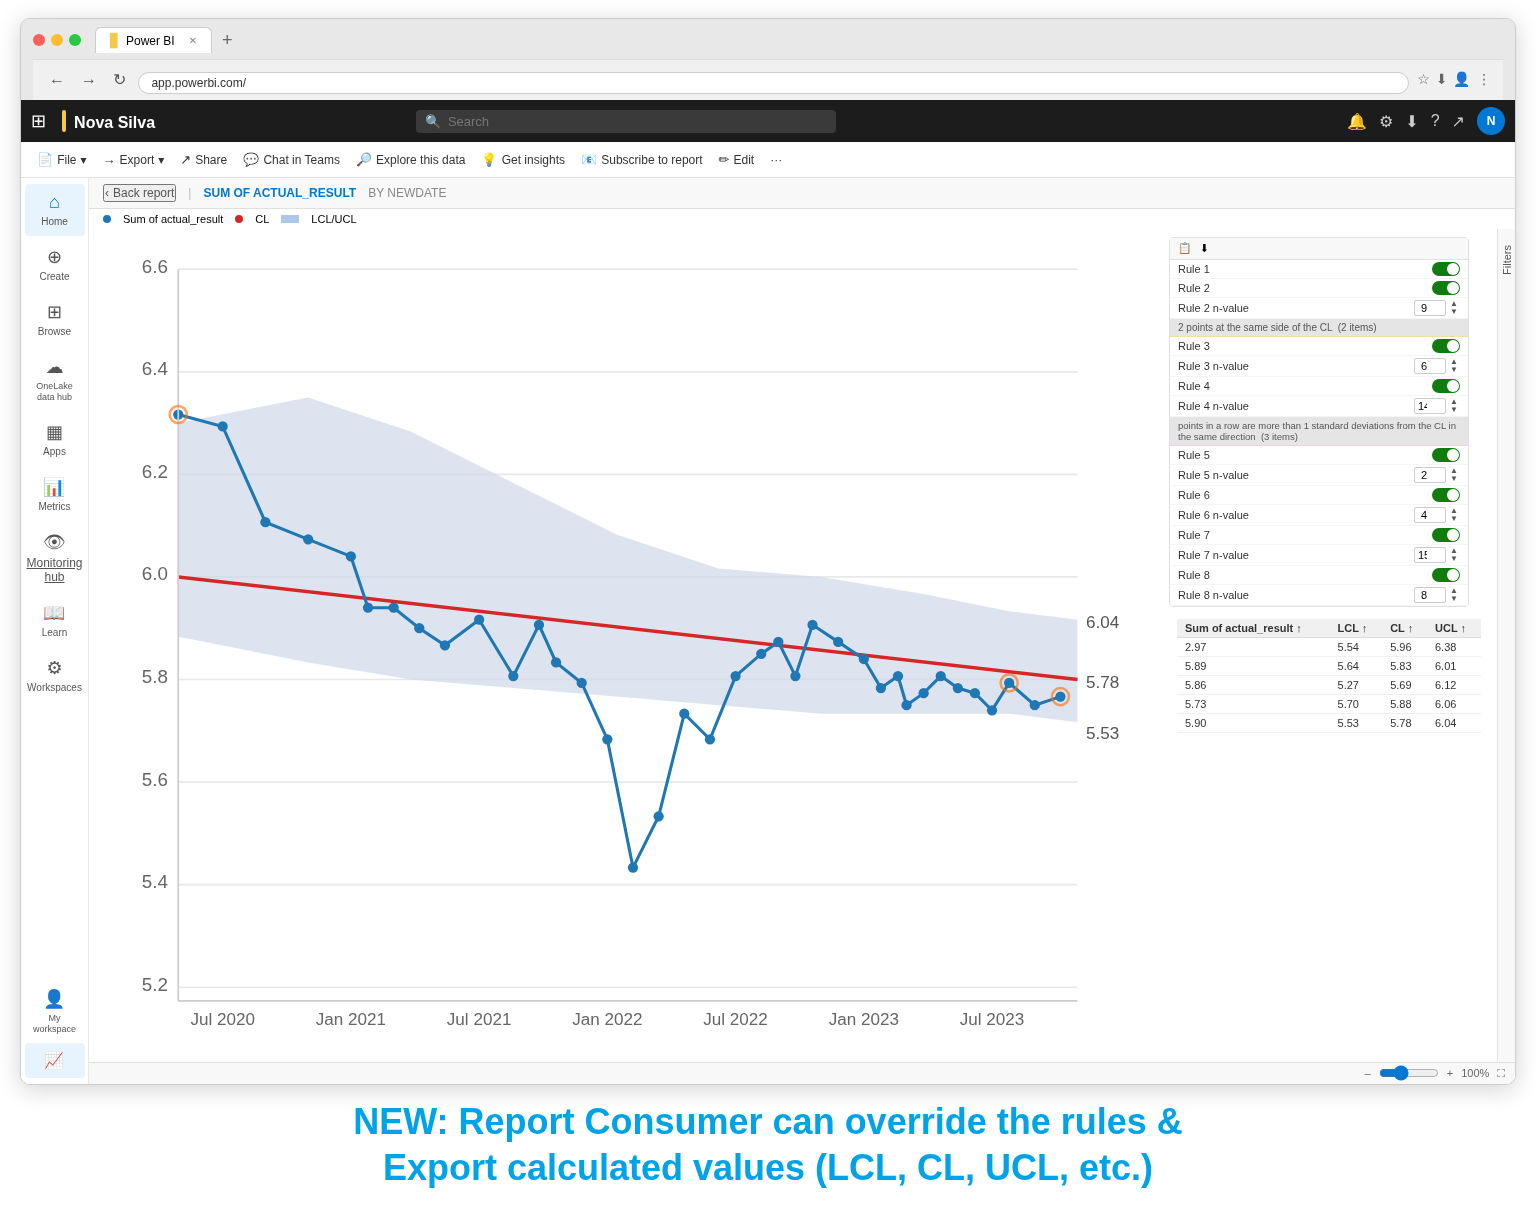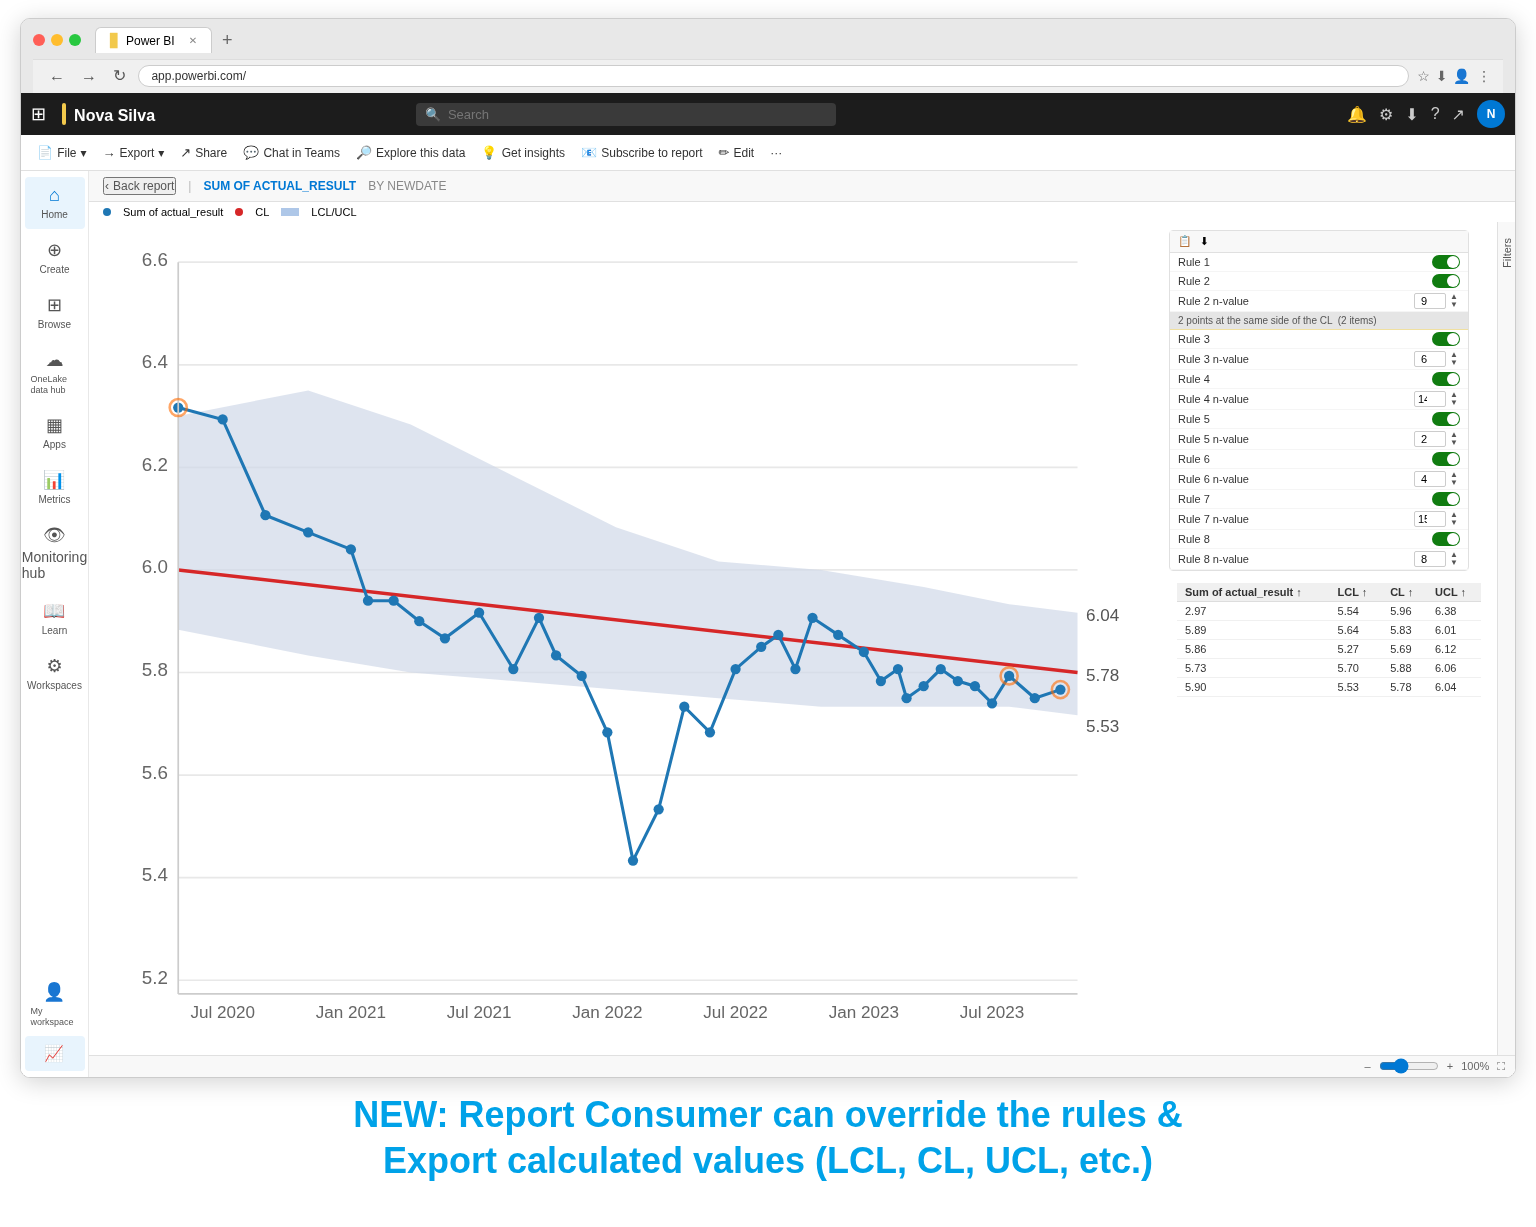--- a/index.html
+++ b/index.html
@@ -25,21 +25,21 @@
     .dot-yellow { background: #ffbd2e; }
     .dot-green { background: #28c840; }
     .browser-tabs { display: flex; align-items: flex-end; gap: 2px; margin-left: 8px; }
     .browser-tab { background: #fff; border-radius: 6px 6px 0 0; padding: 5px 14px; font-size: 12px; display: flex; align-items: center; gap: 6px; border: 1px solid #ccc; border-bottom: none; }
     .tab-close { font-size: 10px; color: #888; margin-left: 8px; cursor: pointer; }
     .browser-new-tab { background: transparent; border: none; font-size: 18px; color: #666; padding: 4px 8px; cursor: pointer; line-height: 1; }
 
     
     .browser-address-bar { background: #f0f0f0; padding: 4px 12px 6px 12px; display: flex; align-items: center; gap: 8px; border-top: 1px solid #ddd; }
     .addr-btn { background: none; border: none; font-size: 16px; color: #555; cursor: pointer; padding: 2px 4px; }
-    .addr-input { flex: 1; background: #fff; border: 1px solid #ccc; border-radius: 20px; padding: 3px 12px; font-size: 12px; color: #333; }
+    .addr-input { flex: 1; background: #fff; border: 1px solid #ccc; border-radius: 20px; padding: 3px 12px; font-size: 12px; color: #333; margin-top: 8px; }
     .addr-icons { display: flex; align-items: center; gap: 6px; }
     .addr-icon { font-size: 14px; color: #666; }
 
     
     .pbi-app { display: flex; flex-direction: column; background: #fff; }
 
     
     .pbi-topbar { background: #1c1c1c; display: flex; align-items: center; padding: 0 10px; height: 42px; gap: 10px; }
     .pbi-grid-icon { color: #fff; font-size: 18px; cursor: pointer; margin-right: 6px; }
     .pbi-logo-area { display: flex; align-items: flex-end; gap: 8px; color: #fff; font-weight: 600; font-size: 16px; }
@@ -58,21 +58,21 @@
 
     
     .pbi-main { display: flex; flex: 1; background: #fff; }
 
     
     .pbi-sidebar { width: 68px; background: #fff; border-right: 1px solid #e8e8e8; display: flex; flex-direction: column; align-items: center; padding: 6px 0; gap: 2px; }
     .sidebar-item { display: flex; flex-direction: column; align-items: center; padding: 8px 6px; cursor: pointer; border-radius: 4px; width: 60px; gap: 3px; }
     .sidebar-item.active { background: #e8f4fd; }
     .sidebar-icon { font-size: 18px; color: #555; }
     .sidebar-icon.active { color: #0078d4; }
-    .sidebar-label { font-size: 10px; color: #555; text-align: left; line-height: 1.2; }
+    .sidebar-label { font-size: 10px; color: #555; text-align: center; line-height: 1.2; }
 
     
     .pbi-report-area { flex: 1; display: flex; flex-direction: column; overflow: hidden; }
 
     
     .pbi-breadcrumb { background: #f8f8f8; border-bottom: 1px solid #e0e0e0; padding: 6px 14px; display: flex; align-items: center; gap: 12px; font-size: 12px; }
     .breadcrumb-back { display: flex; align-items: center; gap: 4px; color: #555; cursor: pointer; font-size: 12px; }
     .breadcrumb-sep { color: #bbb; }
     .breadcrumb-current { font-size: 12px; color: #0078d4; font-weight: 600; }
     .breadcrumb-by { font-size: 12px; color: #888; }
@@ -244,21 +244,21 @@
           <div class="sidebar-item">
             <span class="sidebar-icon">▦</span>
             <span class="sidebar-label">Apps</span>
           </div>
           <div class="sidebar-item">
             <span class="sidebar-icon">📊</span>
             <span class="sidebar-label">Metrics</span>
           </div>
           <div class="sidebar-item">
             <span class="sidebar-icon">👁</span>
-            <span class="sidebar-label" style="font-size:14px;">Monitoring hub</span>
+            <span class="sidebar-label" style="font-size:12px;text-decoration:underline;">Monitoring hub</span>
           </div>
           <div class="sidebar-item">
             <span class="sidebar-icon">📖</span>
             <span class="sidebar-label">Learn</span>
           </div>
           <div class="sidebar-item">
             <span class="sidebar-icon">⚙</span>
             <span class="sidebar-label">Workspaces</span>
           </div>
           <div style="margin-top:auto;">
@@ -437,20 +437,21 @@
                   <span class="rule-label">Rule 4 n-value</span>
                   <div class="rule-nvalue">
                     <input type="number" value="14" style="">
                     <div class="nvalue-spin">
                       <button>▲</button>
                       <button>▼</button>
                     </div>
                   </div>
                 </div>
 
+                <div class="alert-row" style="font-size:9.5px;">points in a row are more than 1 standard deviations from the CL in the same direction &nbsp;(3 items)</div>
 
                 <div class="rule-row">
                   <span class="rule-label">Rule 5</span>
                   <div class="toggle"></div>
                 </div>
 
                 <div class="rule-row">
                   <span class="rule-label">Rule 5 n-value</span>
                   <div class="rule-nvalue">
                     <input type="number" value="2" style="">

